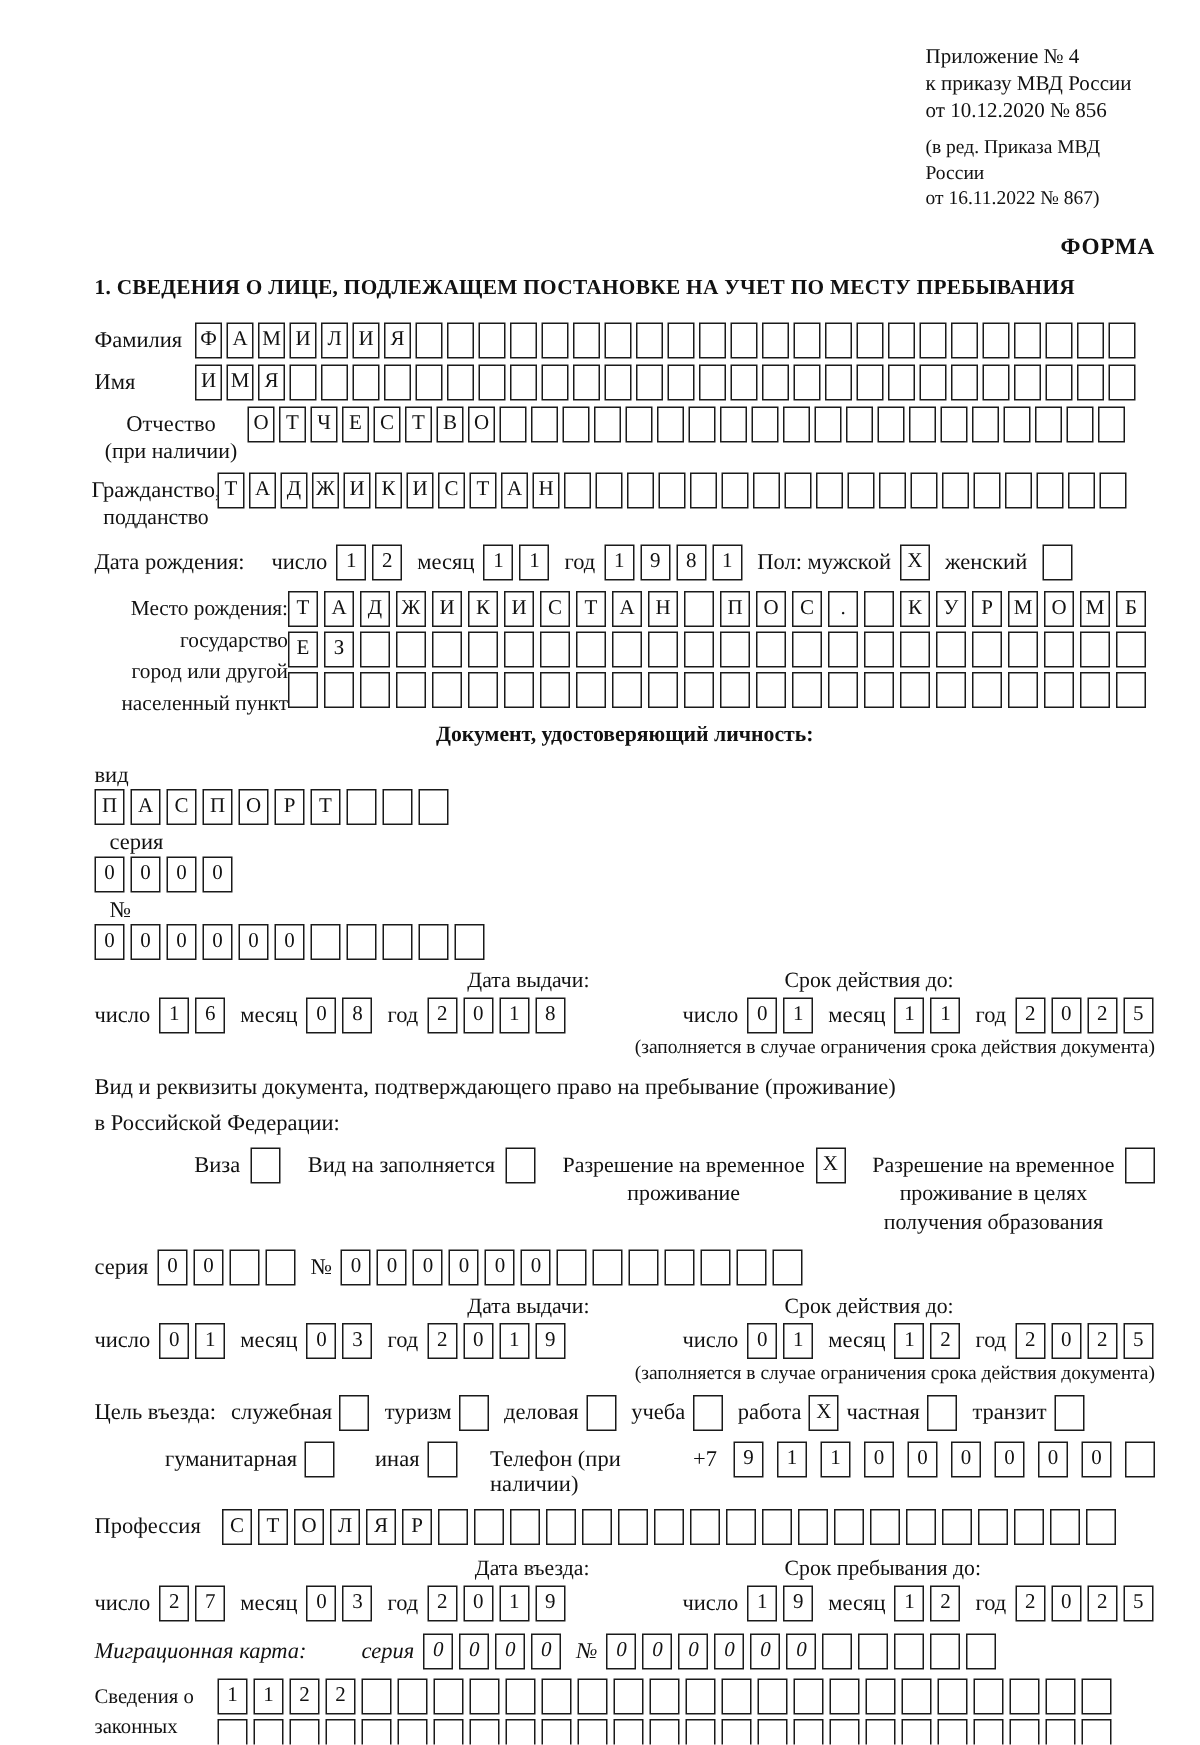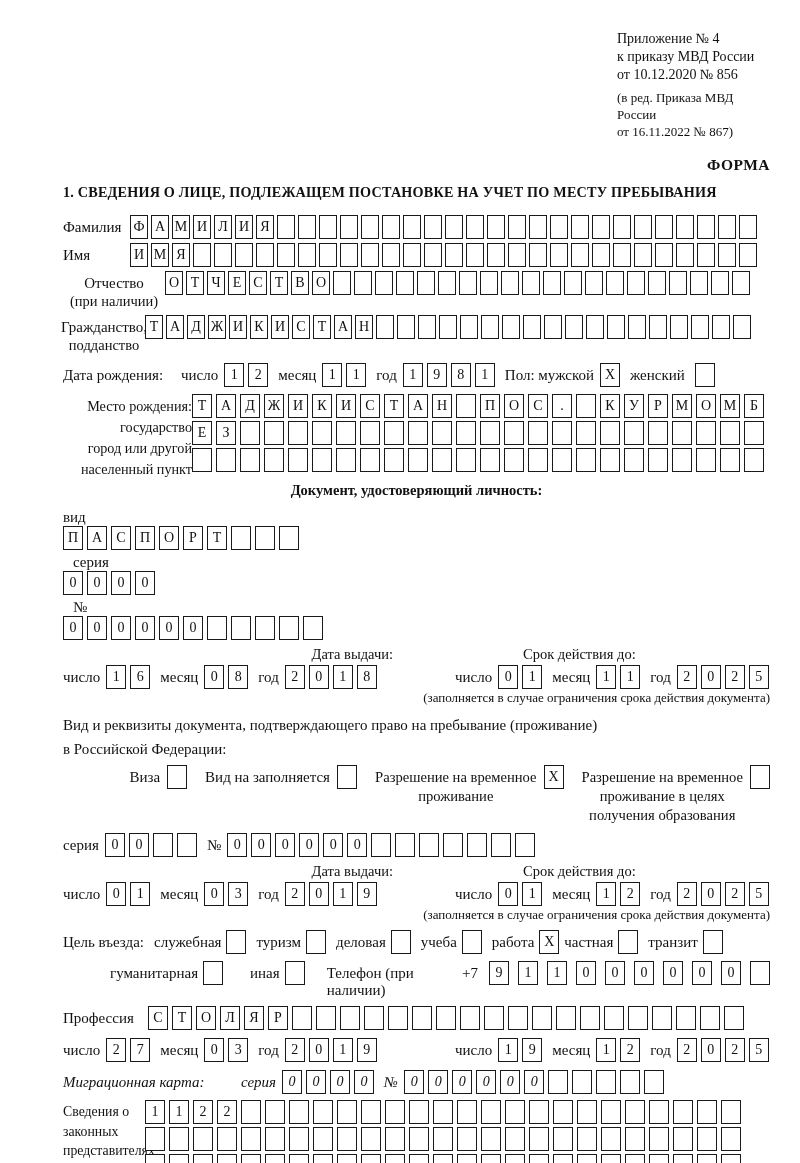--- a/index.html
+++ b/index.html
@@ -594,20 +594,24 @@
         <span class="cell"></span>
         <span class="cell"></span>
         <span class="cell"></span>
         <span class="cell"></span>
         <span class="cell"></span>
         <span class="cell"></span>
         <span class="cell"></span>
       </span>
   </div>
 
+  <div class="dh">
+    <span class="dh-left">Дата въезда:</span>
+    <span class="dh-right">Срок пребывания до:</span>
+  </div>
   <div class="date-row" style="margin-bottom:8px;">
     <span class="date-left">
       <span class="dglbl">число</span>
       <span class="cells">
           <span class="cell">2</span>
           <span class="cell">7</span>
         </span>
       <span class="dglbl m">месяц</span>
       <span class="cells">
           <span class="cell">0</span>

